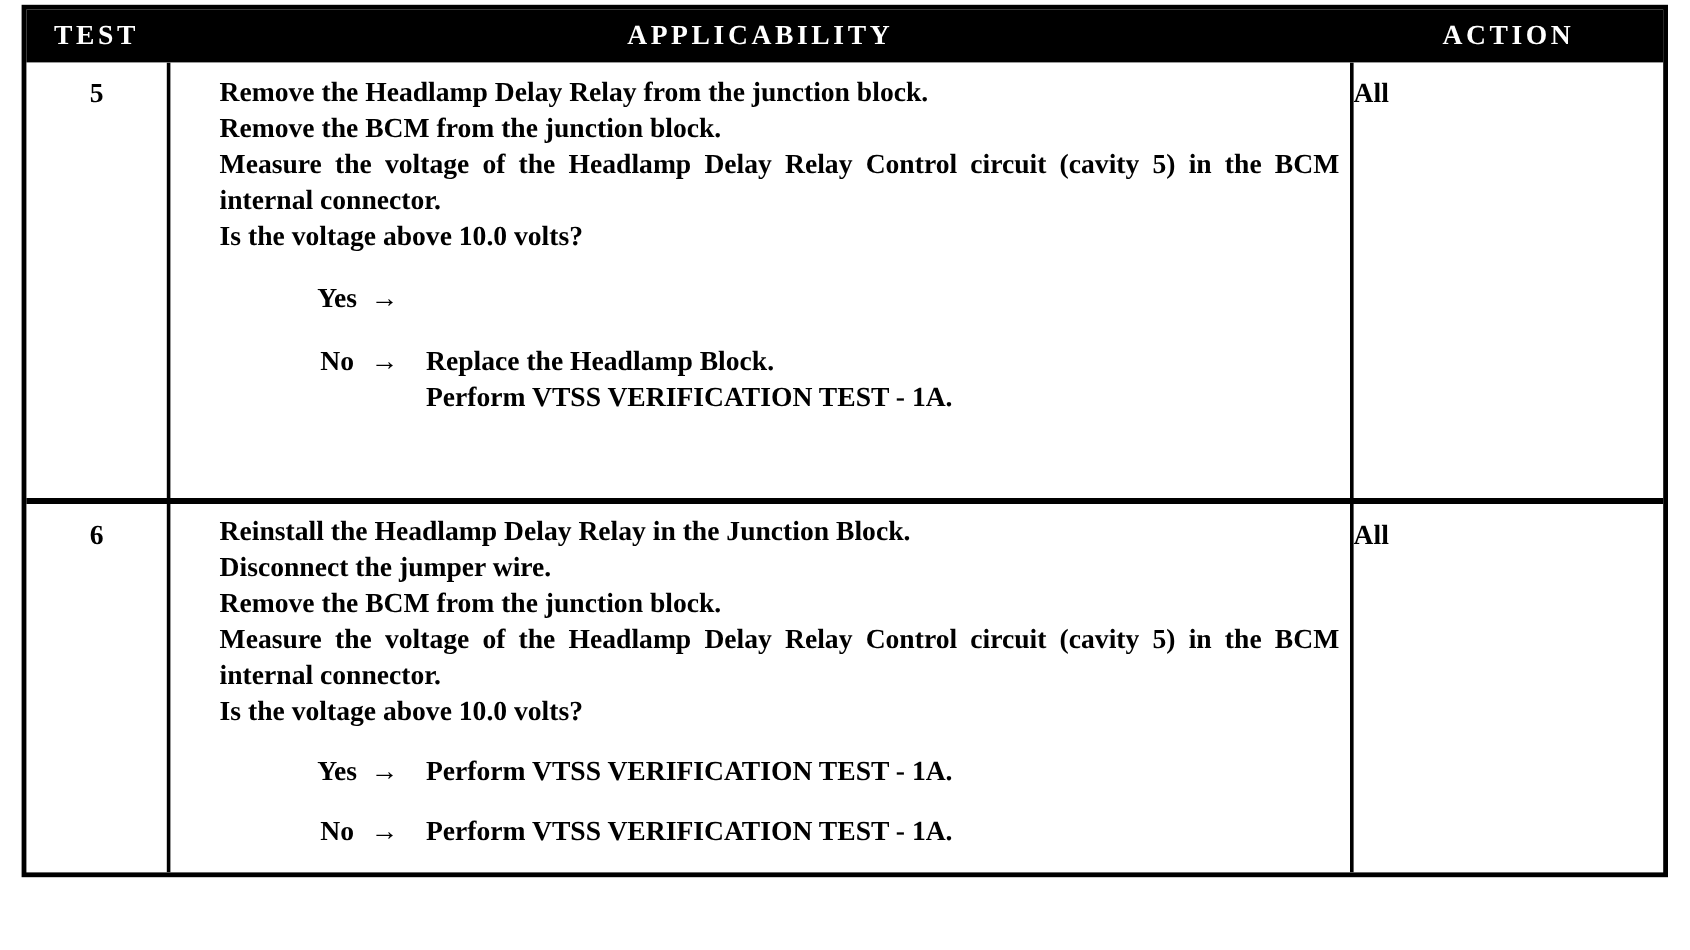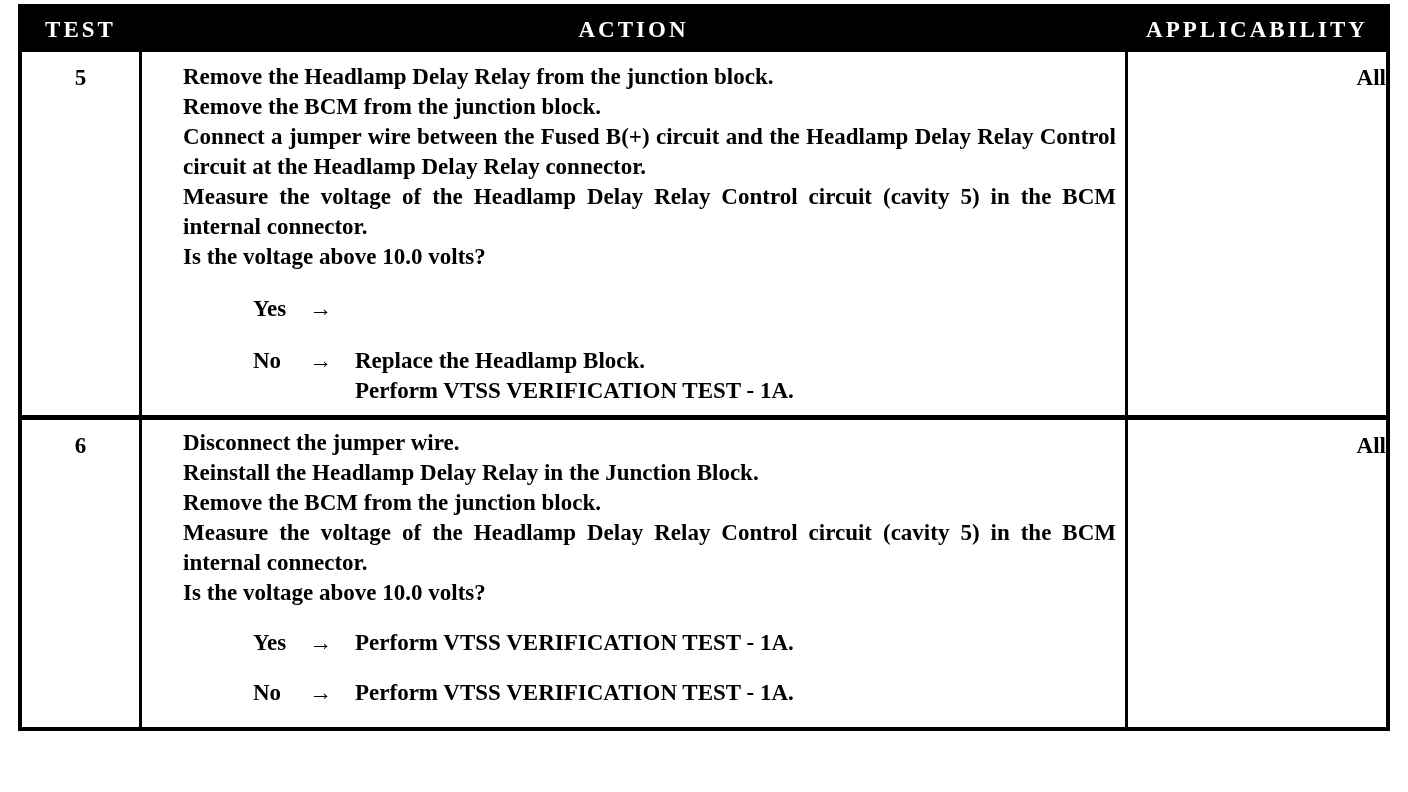--- a/index.html
+++ b/index.html
@@ -50,54 +50,53 @@
     text-align: center;
     padding-top: 11px;
   }
   .cell.actioncol {
     border-left: 3px solid #000;
     border-right: 3px solid #000;
     padding: 10px 9px 0 9px;
   }
   .row6 .cell.actioncol { padding-top: 8px; }
   .cell.appcol {
-    text-align: right;
+    text-align: left;
     padding-top: 11px;
   }
   .step { text-align: justify; margin-left: 32px; }
   .answer {
     margin-top: 22px;
     padding-left: 102px;
     display: grid;
     grid-template-columns: 56px 46px auto;
     align-items: start;
   }
   .row6 .answer { margin-top: 20px; }
-  .alabel { white-space: nowrap; }
+  .alabel { white-space: nowrap; text-align: center; }
   .arrow { font-weight: normal; }
   .aresult .aline { white-space: pre-wrap; }
 </style>
 </head>
 <body>
 
 <div class="dtable">
 
   <div class="hrow">
     <div class="hcell">TEST</div>
+    <div class="hcell">APPLICABILITY</div>
     <div class="hcell">ACTION</div>
-    <div class="hcell">APPLICABILITY</div>
   </div>
 
   <div class="brow row5">
     <div class="cell testcol">5</div>
     <div class="cell actioncol">
       <div class="steps">
         <div class="step">Remove the Headlamp Delay Relay from the junction block.</div>
         <div class="step">Remove the BCM from the junction block.</div>
-        <div class="step">Connect a jumper wire between the Fused B(+) circuit and the Headlamp Delay Relay Control circuit at the Headlamp Delay Relay connector.</div>
         <div class="step">Measure the voltage of the Headlamp Delay Relay Control circuit (cavity 5) in the BCM internal connector.</div>
         <div class="step">Is the voltage above 10.0 volts?</div>
       </div>
       <div class="answer">
         <span class="alabel">Yes</span>
         <span class="arrow">→</span>
       </div>
       <div class="answer">
         <span class="alabel">No</span>
         <span class="arrow">→</span>
@@ -107,22 +106,22 @@
         </span>
       </div>
     </div>
     <div class="cell appcol">All</div>
   </div>
 
   <div class="brow row6">
     <div class="cell testcol">6</div>
     <div class="cell actioncol">
       <div class="steps">
+        <div class="step">Reinstall the Headlamp Delay Relay in the Junction Block.</div>
         <div class="step">Disconnect the jumper wire.</div>
-        <div class="step">Reinstall the Headlamp Delay Relay in the Junction Block.</div>
         <div class="step">Remove the BCM from the junction block.</div>
         <div class="step">Measure the voltage of the Headlamp Delay Relay Control circuit (cavity 5) in the BCM internal connector.</div>
         <div class="step">Is the voltage above 10.0 volts?</div>
       </div>
       <div class="answer">
         <span class="alabel">Yes</span>
         <span class="arrow">→</span>
         <span class="aresult">
           <div class="aline">Perform VTSS VERIFICATION TEST - 1A.</div>
         </span>

